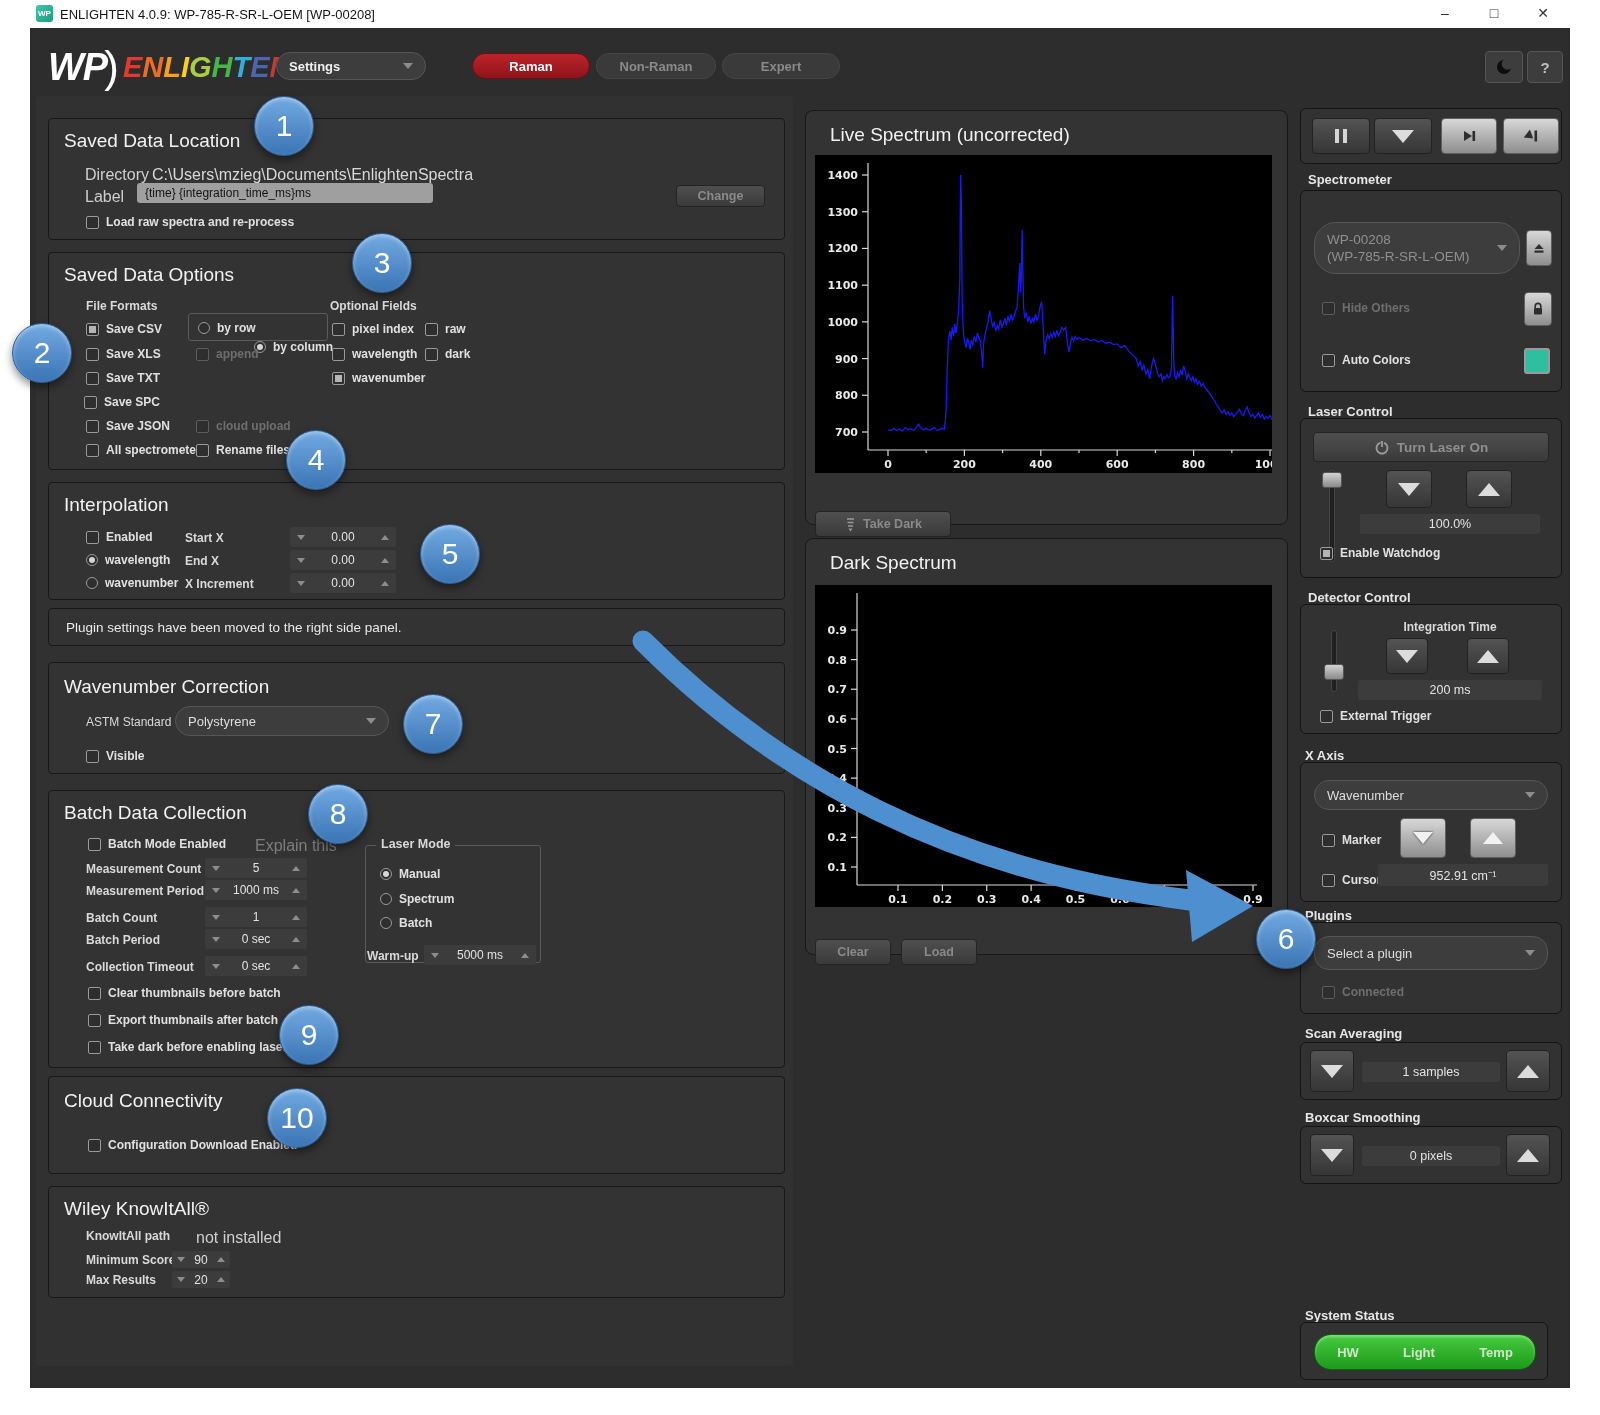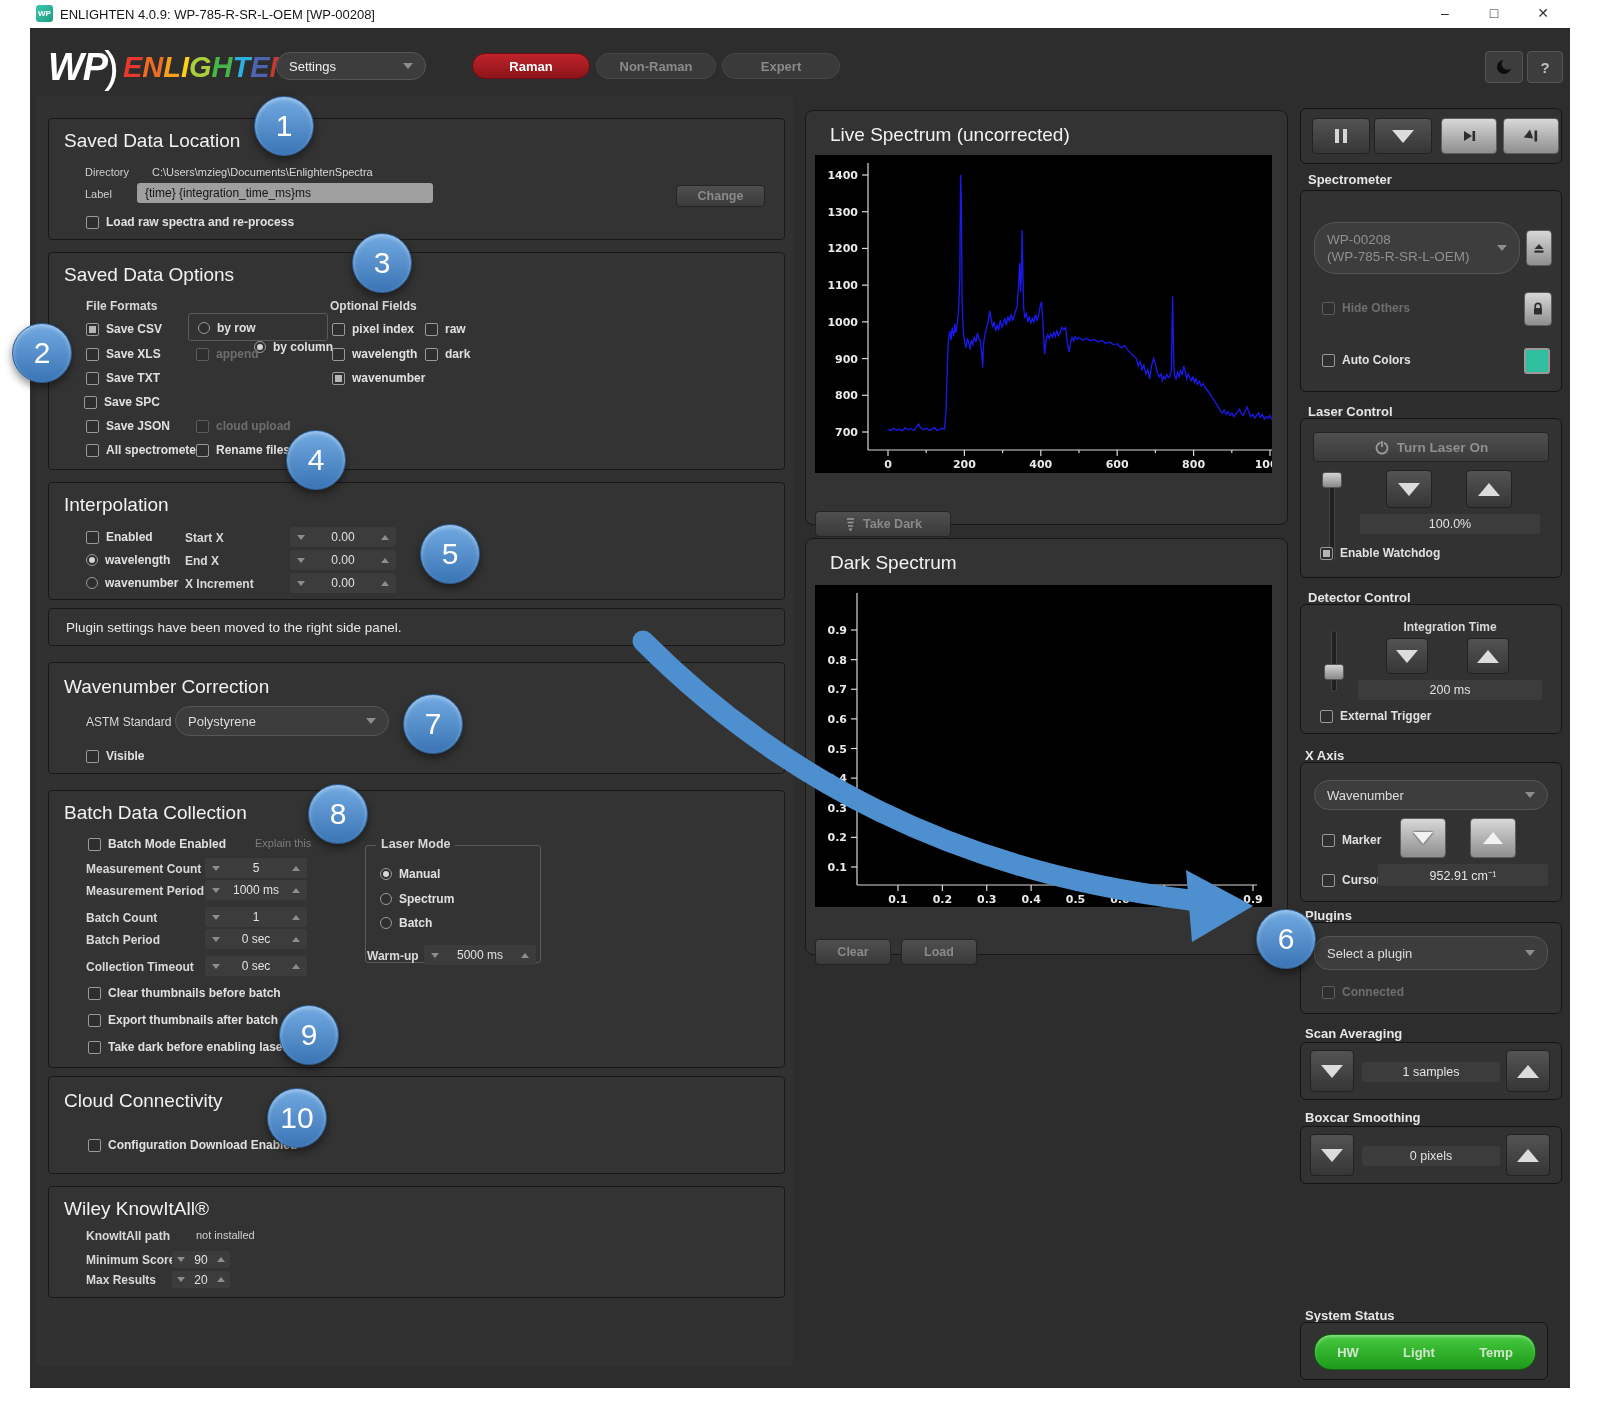--- a/index.html
+++ b/index.html
@@ -28,21 +28,21 @@
   .tab{position:absolute;height:26px;border-radius:13px;text-align:center;line-height:26px;
       font-size:13px;font-weight:bold;box-sizing:border-box;}
   .tab.active{background:linear-gradient(#bf232a,#8c141a);color:#fff;border:1px solid #6c0e13;}
   .tab.idle{background:#3a3a3a;color:#8a8a8a;border:1px solid #464646;}
   .iconbtn{position:absolute;background:#3d3d3d;border:1px solid #555;border-radius:4px;
       display:flex;align-items:center;justify-content:center;color:#c0c0c0;font-weight:bold;}
   
   .panel{position:absolute;background:#333333;border:1px solid #181818;border-radius:4px;box-sizing:border-box;}
   .ptitle{position:absolute;font-size:19px;color:#f1f1f1;white-space:nowrap;}
   .lab{position:absolute;font-size:12px;font-weight:bold;color:#d9d9d9;white-space:nowrap;}
-  .labn{position:absolute;font-size:11px;color:#cfcfcf;white-space:nowrap;text-align:center;}
+  .labn{position:absolute;font-size:16px;color:#cfcfcf;white-space:nowrap;text-align:center;}
   .btn{position:absolute;background:linear-gradient(#4f4f4f,#3a3a3a);border:1px solid #242424;
       border-radius:4px;color:#c4c4c4;font-size:12.5px;font-weight:bold;text-align:center;box-sizing:border-box;
       display:flex;align-items:center;justify-content:center;gap:7px;}
   .btn.dis{color:#8a8a8a;margin-top:24px;}
   .inputbox{position:absolute;background:#9f9f9f;border-radius:3px;color:#141414;font-size:12px;
       display:flex;align-items:center;padding-left:8px;box-sizing:border-box;}
   .cbrow{position:absolute;display:flex;align-items:center;gap:7px;height:16px;}
   .cb{width:13px;height:13px;border:1px solid #9a9a9a;border-radius:2px;background:#2e2e2e;
       position:relative;flex:0 0 auto;box-sizing:border-box;}
   .cb.checked::after{content:"";position:absolute;left:2px;top:2px;right:2px;bottom:2px;background:#b5b5b5;}
@@ -104,21 +104,21 @@
 </div>
 
 <div id="appbg"></div>
 <div id="leftcolbg"></div>
 
 <div id="logo">
   <span class="logo-wp">WP</span>
   <span class="logo-paren">)</span>
   <span id="logo-letters"><span style="color: rgb(229, 57, 46);">E</span><span style="color: rgb(239, 109, 34);">N</span><span style="color: rgb(248, 160, 27);">L</span><span style="color: rgb(253, 209, 23);">I</span><span style="color: rgb(169, 207, 61);">G</span><span style="color: rgb(69, 182, 72);">H</span><span style="color: rgb(44, 176, 221);">T</span><span style="color: rgb(79, 100, 176);">E</span><span style="color: rgb(199, 58, 51);">N</span></span>
 </div>
-<div class="dd" style="left:276px;top:52px;width:150px;height:28px;font-weight:normal;color:#f0f0f0;">
+<div class="dd" style="left:276px;top:52px;width:150px;height:28px;font-weight:bold;color:#f0f0f0;">
   <span>Settings</span>
   <span class="caret"></span>
 </div>
 <div class="tab active" style="left:472px;top:53px;width:118px;">Raman</div>
 <div class="tab idle" style="left:596px;top:53px;width:120px;">Non-Raman</div>
 <div class="tab idle" style="left:722px;top:53px;width:118px;">Expert</div>
 <div class="iconbtn" style="left:1485px;top:51px;width:36px;height:30px;">
   <svg width="18" height="18">
     <circle cx="9" cy="9" r="7" fill="#0d0d0d"></circle>
       <circle cx="12.5" cy="6" r="5.8" fill="#3d3d3d"></circle>

